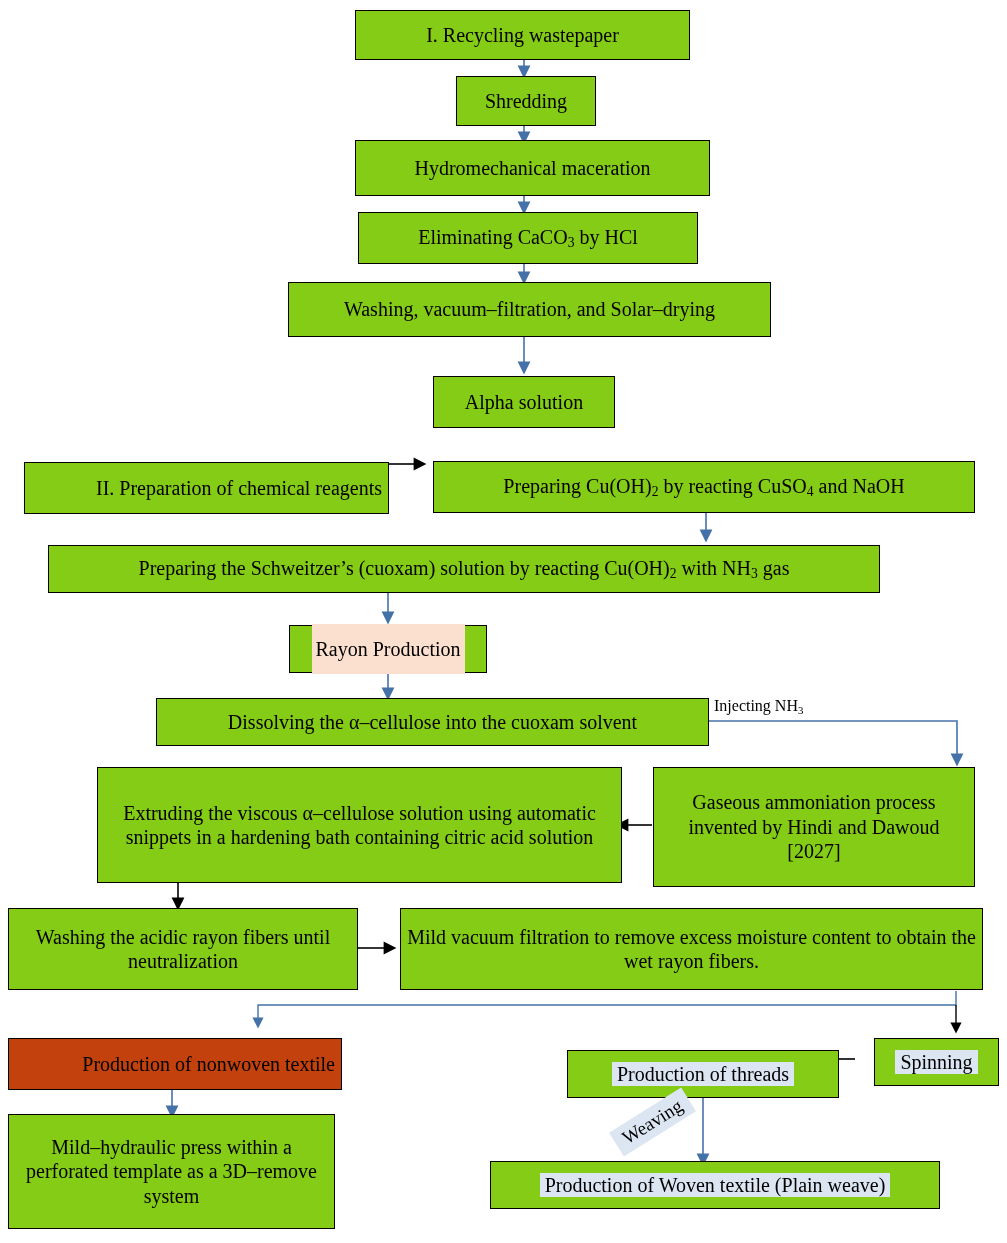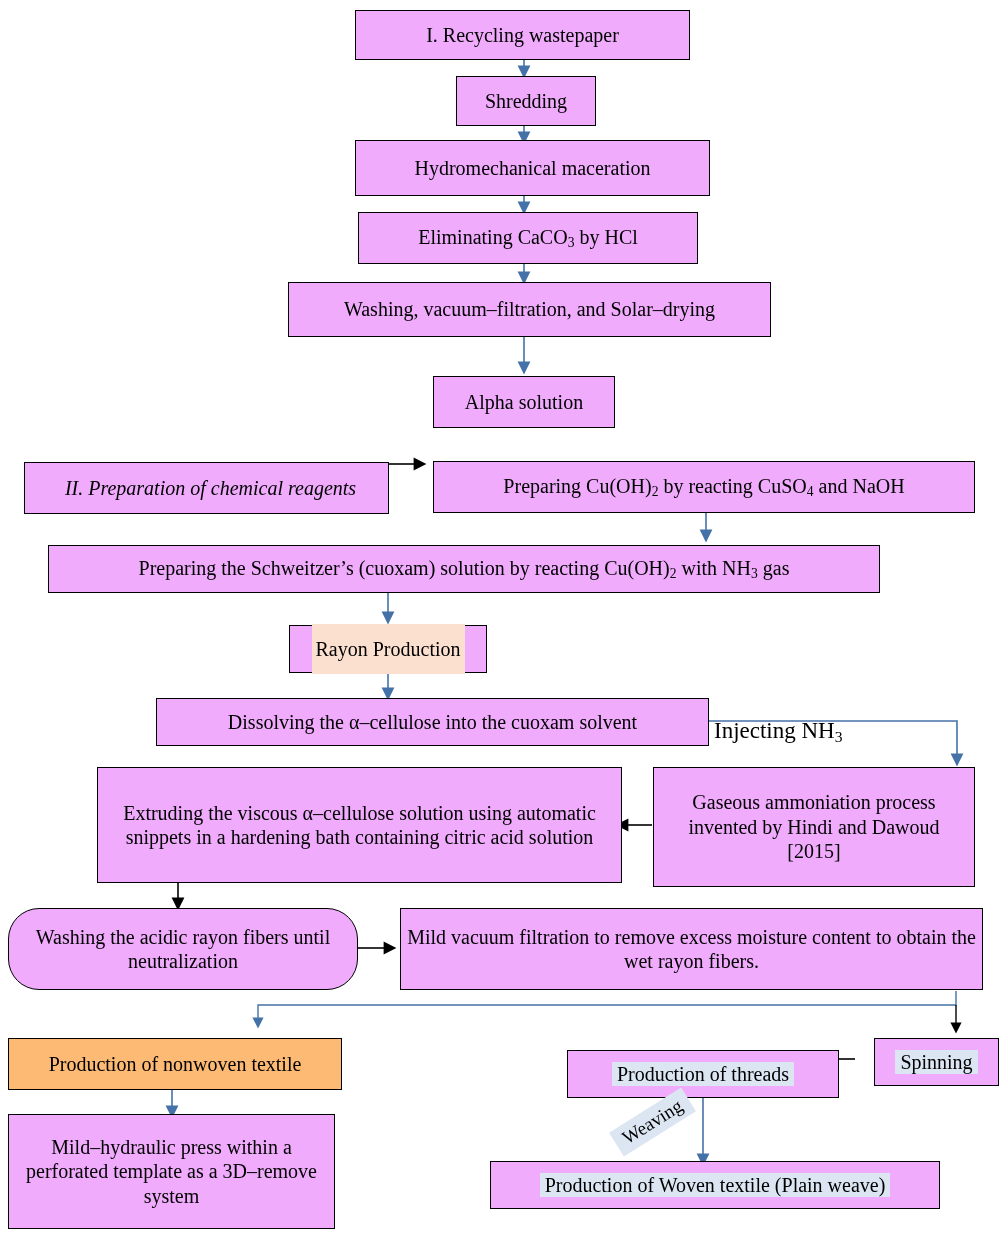--- a/index.html
+++ b/index.html
@@ -1,25 +1,25 @@
 <!DOCTYPE html>
 <html><head>
 <meta charset="utf-8">
 <style>
   html,body{margin:0;padding:0;background:#ffffff;}
   body{font-family:"Liberation Serif","DejaVu Serif",serif;color:#000;}
   #canvas{position:relative;width:1007px;height:1243px;overflow:hidden;background:#fff;}
-  .node{position:absolute;box-sizing:border-box;border:1.4px solid #000;background:#f0abfc;
+  .node{position:absolute;box-sizing:border-box;border:1.4px solid #000;background:#84cc16;
         display:flex;align-items:center;justify-content:center;text-align:center;
         font-size:20px;line-height:1.22;padding:2px 6px;}
   .node .txt{display:inline;}
   .hl-peach .txt{background:#fbe0cf;padding:13px 4px;}
   .hl-blue .txt{background:#dce6f2;padding:0 5px;}
-  .fill-peach{background:#fdba74;}
-  .plain-label{position:absolute;font-size:23px;white-space:nowrap;background:transparent;margin-top:21px;}
+  .fill-peach{background:#c2410c;justify-content:flex-end;}
+  .plain-label{position:absolute;font-size:16px;white-space:nowrap;background:transparent;}
   .rot-label{position:absolute;font-size:19px;white-space:nowrap;
              background:#dce6f2;padding:3px 9px;transform:rotate(-32deg);transform-origin:50% 50%;}
   svg.wires{position:absolute;left:0;top:0;width:1007px;height:1243px;pointer-events:none;}
   sub{font-size:0.68em;vertical-align:-0.25em;}
 </style>
 </head>
 <body>
 
 <div id="canvas">
 
@@ -79,21 +79,21 @@
   </div>
 
   <div class="node" style="left:288px;top:282px;width:483px;height:55px;">
     <span class="txt">Washing, vacuum–filtration, and Solar–drying</span>
   </div>
 
   <div class="node" style="left:433px;top:376px;width:182px;height:52px;">
     <span class="txt">Alpha solution</span>
   </div>
 
-  <div class="node" style="left:24px;top:462px;width:365px;height:52px;justify-content:center;padding-left:14px;font-style:italic;">
+  <div class="node" style="left:24px;top:462px;width:365px;height:52px;justify-content:flex-end;padding-left:14px;">
     <span class="txt">II. Preparation of chemical reagents</span>
   </div>
 
   <div class="node" style="left:433px;top:461px;width:542px;height:52px;">
     <span class="txt">Preparing Cu(OH)<sub>2</sub> by reacting CuSO<sub>4</sub> and NaOH</span>
   </div>
 
   <div class="node" style="left:48px;top:545px;width:832px;height:48px;">
     <span class="txt">Preparing the Schweitzer’s (cuoxam) solution by reacting Cu(OH)<sub>2</sub> with NH<sub>3</sub> gas</span>
   </div>
@@ -112,24 +112,24 @@
 
   <div class="plain-label" style="left:714px;top:768px;text-align:center;">
     <span>into cellulose’ vessel</span>
   </div>
 
   <div class="node" style="left:97px;top:767px;width:525px;height:116px;">
     <span class="txt">Extruding the viscous α–cellulose solution using automatic snippets in a hardening bath containing citric acid solution</span>
   </div>
 
   <div class="node" style="left:653px;top:767px;width:322px;height:120px;">
-    <span class="txt">Gaseous ammoniation process invented by Hindi and Dawoud [2015]</span>
+    <span class="txt">Gaseous ammoniation process invented by Hindi and Dawoud [2027]</span>
   </div>
 
-  <div class="node" style="left:8px;top:908px;width:350px;height:82px;border-radius:31px;">
+  <div class="node" style="left:8px;top:908px;width:350px;height:82px;">
     <span class="txt">Washing the acidic rayon fibers until neutralization</span>
   </div>
 
   <div class="node" style="left:392px;top:908px;width:583px;height:82px;margin-left:8px;">
     <span class="txt">Mild vacuum filtration to remove excess moisture content to obtain the wet rayon fibers.</span>
   </div>
 
   <div class="node fill-peach" style="left:8px;top:1038px;width:334px;height:52px;">
     <span class="txt">Production of nonwoven textile</span>
   </div>

